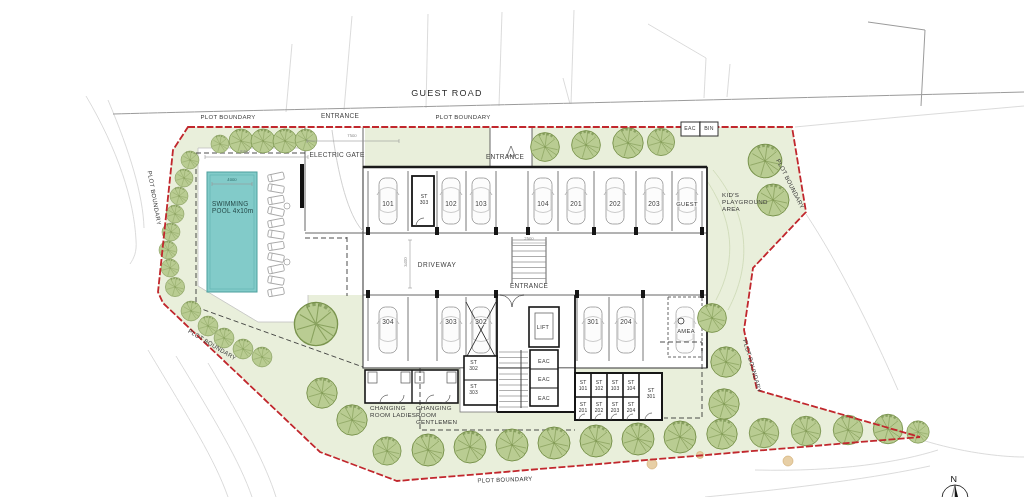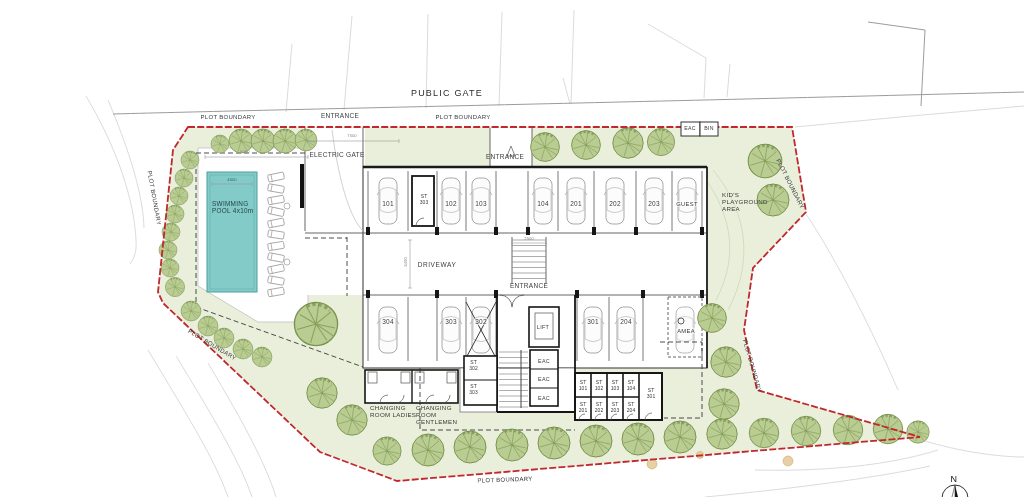--- a/index.html
+++ b/index.html
@@ -270,21 +270,21 @@
 
   <path d="M511,146 L507,156 H515 Z" fill="none" stroke="#555" stroke-width=".7"></path>
 
   <g>
     <circle cx="955" cy="498" r="13" fill="#fff" stroke="#333" stroke-width="1"></circle>
     <path d="M955,485 L959,501 L955,497 Z" fill="#111"></path>
     <path d="M955,485 L951,501 L955,497 Z" fill="#fff" stroke="#333" stroke-width=".6"></path>
   </g>
 </svg>
 
-<div class="lbl big" style="left:447px;top:93px">PUBLIC GATE</div>
+<div class="lbl big" style="left:447px;top:93px">GUEST ROAD</div>
 
 <div class="lbl" style="left:228px;top:117px;font-size:6px">PLOT BOUNDARY</div>
 <div class="lbl" style="left:340px;top:116px">ENTRANCE</div>
 <div class="lbl" style="left:463px;top:117px;font-size:6px">PLOT BOUNDARY</div>
 <div class="lbl" style="left:337px;top:155px">ELECTRIC GATE</div>
 <div class="lbl" style="left:505px;top:157px">ENTRANCE</div>
 <div class="lbl" style="left:690px;top:129px;font-size:5.2px">EAC</div>
 <div class="lbl" style="left:709px;top:129px;font-size:5.2px">BIN</div>
 
 <div class="lbl" style="left:790px;top:184px;transform:translate(-50%,-50%) rotate(63deg);font-size:6px">PLOT BOUNDARY</div>

